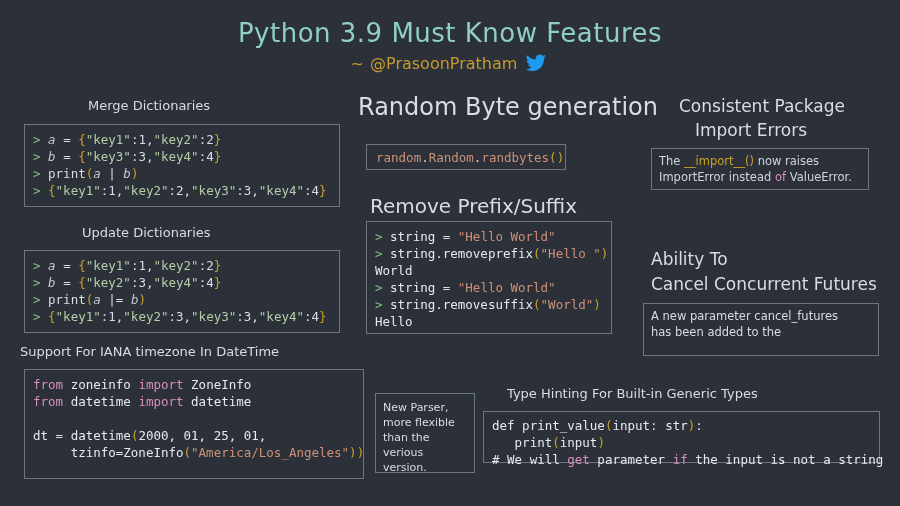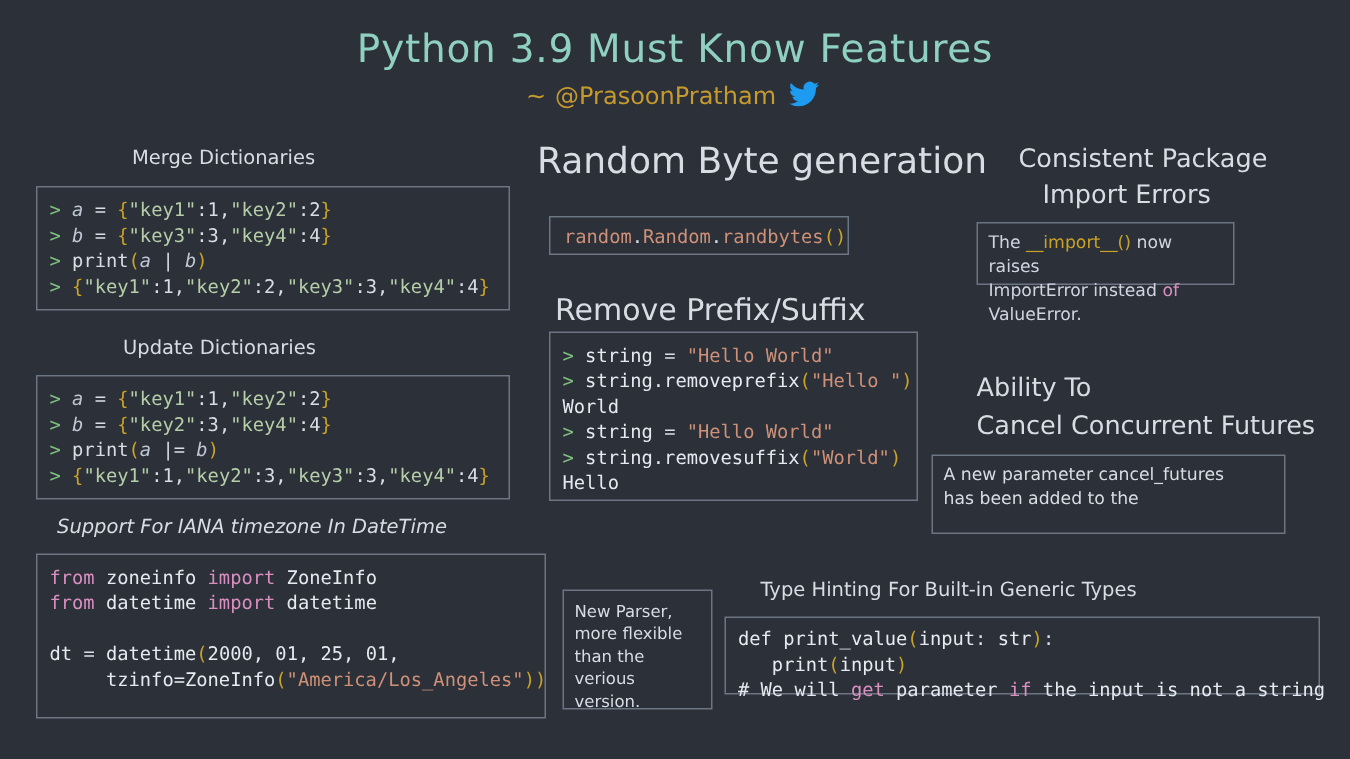--- a/index.html
+++ b/index.html
@@ -91,21 +91,21 @@
 
   <div class="heading" style="left:82px;top:225px;">Update Dictionaries</div>
 
   <div class="box" style="left:24px;top:250px;width:316px;height:83px;">
     <div class="code"><span class="t-prompt">&gt;</span> <span class="t-var">a</span> <span class="t-op">=</span> <span class="t-brace">{</span><span class="t-str">"key1"</span><span class="t-op">:</span><span class="t-num">1</span><span class="t-op">,</span><span class="t-str">"key2"</span><span class="t-op">:</span><span class="t-num">2</span><span class="t-brace">}</span></div>
     <div class="code"><span class="t-prompt">&gt;</span> <span class="t-var">b</span> <span class="t-op">=</span> <span class="t-brace">{</span><span class="t-str">"key2"</span><span class="t-op">:</span><span class="t-num">3</span><span class="t-op">,</span><span class="t-str">"key4"</span><span class="t-op">:</span><span class="t-num">4</span><span class="t-brace">}</span></div>
     <div class="code"><span class="t-prompt">&gt;</span> <span class="t-id">print</span><span class="t-paren">(</span><span class="t-var">a</span> <span class="t-op">|=</span> <span class="t-var">b</span><span class="t-paren">)</span></div>
     <div class="code"><span class="t-prompt">&gt;</span> <span class="t-brace">{</span><span class="t-str">"key1"</span><span class="t-op">:</span>1<span class="t-op">,</span><span class="t-str">"key2"</span><span class="t-op">:</span>3<span class="t-op">,</span><span class="t-str">"key3"</span><span class="t-op">:</span>3<span class="t-op">,</span><span class="t-str">"key4"</span><span class="t-op">:</span>4<span class="t-brace">}</span></div>
   </div>
 
-  <div class="heading" style="left:38px;top:344px;font-style:italic;">Support For IANA timezone In DateTime</div>
+  <div class="heading" style="left:20px;top:344px;">Support For IANA timezone In DateTime</div>
 
   <div class="box" style="left:24px;top:369px;width:340px;height:110px;">
     <div class="code"><span class="t-pink">from</span> <span class="t-white">zoneinfo</span> <span class="t-pink">import</span> <span class="t-white">ZoneInfo</span></div>
     <div class="code"><span class="t-pink">from</span> <span class="t-white">datetime</span> <span class="t-pink">import</span> <span class="t-white">datetime</span></div>
     <div class="code">&nbsp;</div>
     <div class="code"><span class="t-white">dt</span> <span class="t-op">=</span> <span class="t-white">datetime</span><span class="t-paren">(</span><span class="t-white">2000, 01, 25, 01,</span></div>
     <div class="code">     <span class="t-white">tzinfo=ZoneInfo</span><span class="t-paren">(</span><span class="t-str2">"America/Los_Angeles"</span><span class="t-paren">))</span></div>
   </div>
 
   <div class="heading" style="left:358px;top:93px;font-size:24px;">Random Byte generation</div>
@@ -128,29 +128,29 @@
   <div class="box" style="left:375px;top:393px;width:100px;height:80px;padding:6px 7px;">
     <div class="prose tight">New Parser,</div>
     <div class="prose tight"> more flexible</div>
     <div class="prose tight">than the</div>
     <div class="prose tight"> verious version.</div>
   </div>
 
   <div class="heading small" style="left:679px;top:96px;">Consistent Package</div>
   <div class="heading small" style="left:679px;top:120px;margin-left:16px;">Import Errors</div>
 
-  <div class="box" style="left:651px;top:148px;width:172px;height:42px;padding:4px 7px;">
+  <div class="box" style="left:651px;top:148px;width:218px;height:42px;padding:4px 7px;">
     <div class="prose"><span style="color:#cfd5de;">The </span><span style="color:#c9a227;">__import__</span><span style="color:#c9a227;">()</span><span style="color:#cfd5de;"> now raises</span></div>
     <div class="prose"><span style="color:#cfd5de;">ImportError instead </span><span style="color:#d98fc0;">of</span><span style="color:#cfd5de;"> ValueError.</span></div>
   </div>
 
   <div class="heading small" style="left:651px;top:249px;">Ability To</div>
   <div class="heading small" style="left:651px;top:274px;">Cancel Concurrent Futures</div>
 
-  <div class="box" style="left:621px;top:303px;width:236px;height:53px;padding:4px 7px;">
+  <div class="box" style="left:643px;top:303px;width:236px;height:53px;padding:4px 7px;">
     <div class="prose">A new parameter cancel_futures</div>
     <div class="prose">has been added to the</div>
   </div>
 
   <div class="heading" style="left:507px;top:386px;">Type Hinting For Built-in Generic Types</div>
 
   <div class="box" style="left:483px;top:411px;width:397px;height:52px;padding:5px 8px;">
     <div class="code"><span class="t-white">def</span> <span class="t-white">print_value</span><span class="t-paren">(</span><span class="t-white">input</span><span class="t-op">:</span> <span class="t-white">str</span><span class="t-paren">)</span><span class="t-op">:</span></div>
     <div class="code">   <span class="t-white">print</span><span class="t-paren">(</span><span class="t-white">input</span><span class="t-paren">)</span></div>
     <div class="code"><span class="t-white"># We will </span><span class="t-pink">get</span><span class="t-white"> parameter </span><span class="t-pink">if</span><span class="t-white"> the input is not a string</span></div>

